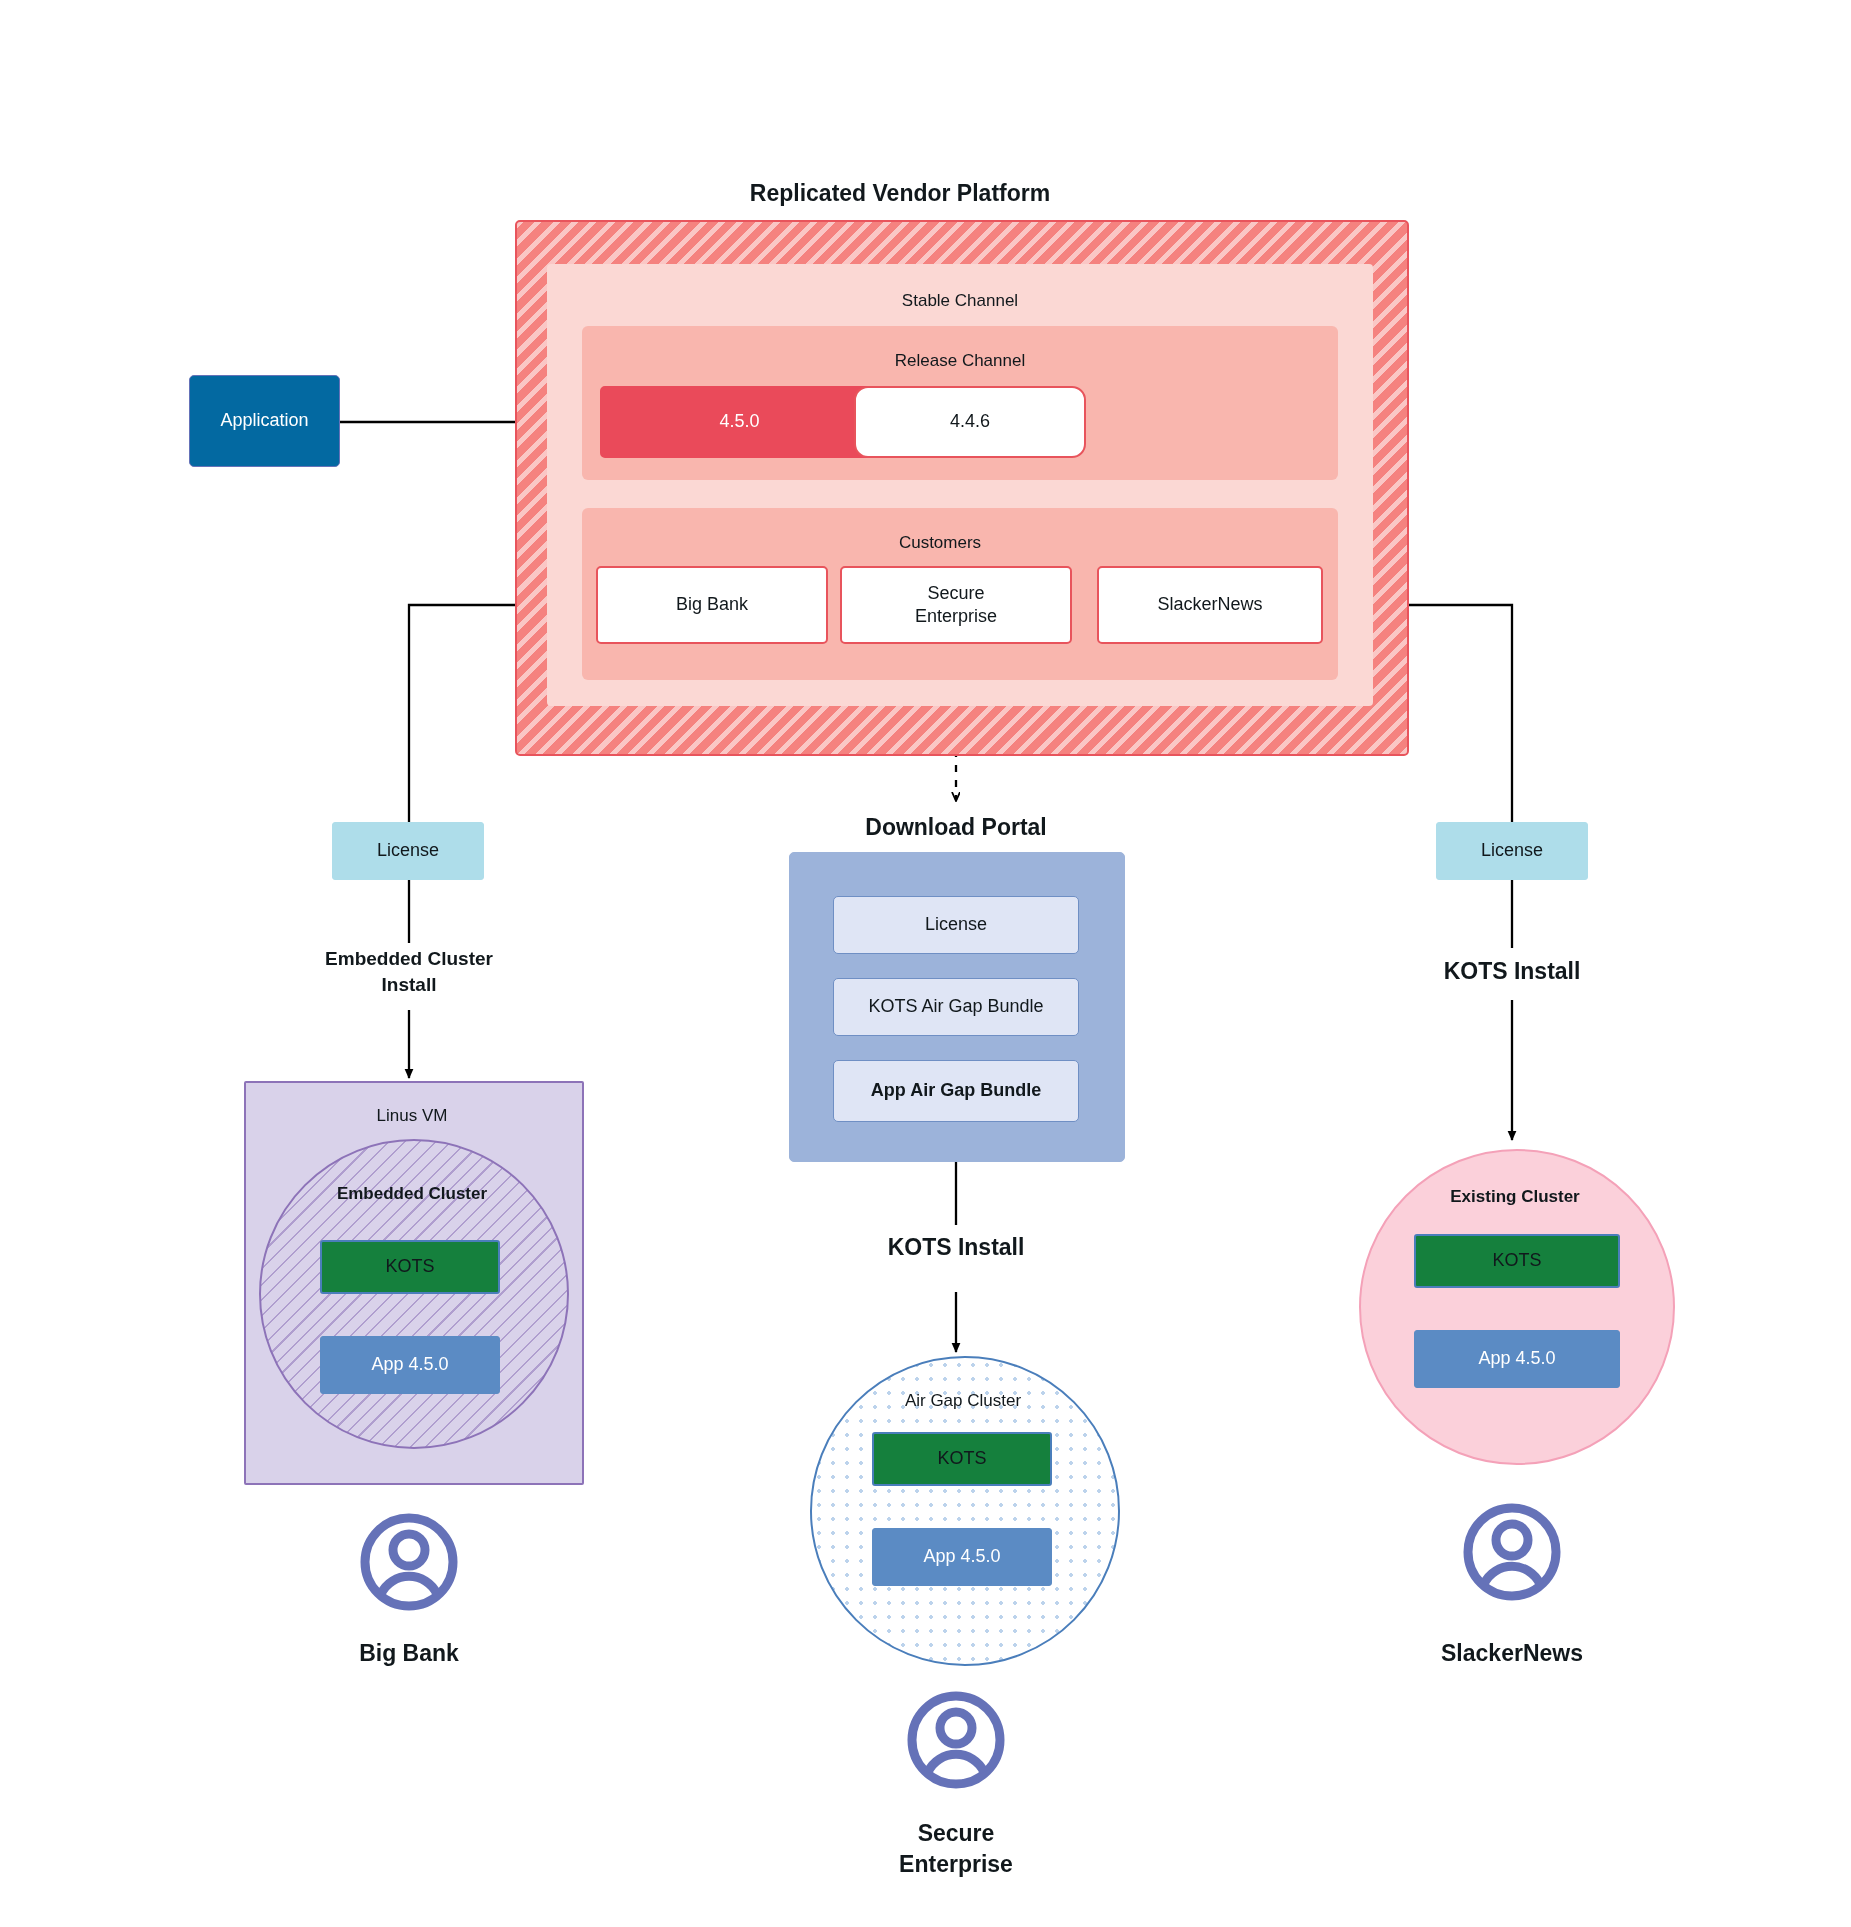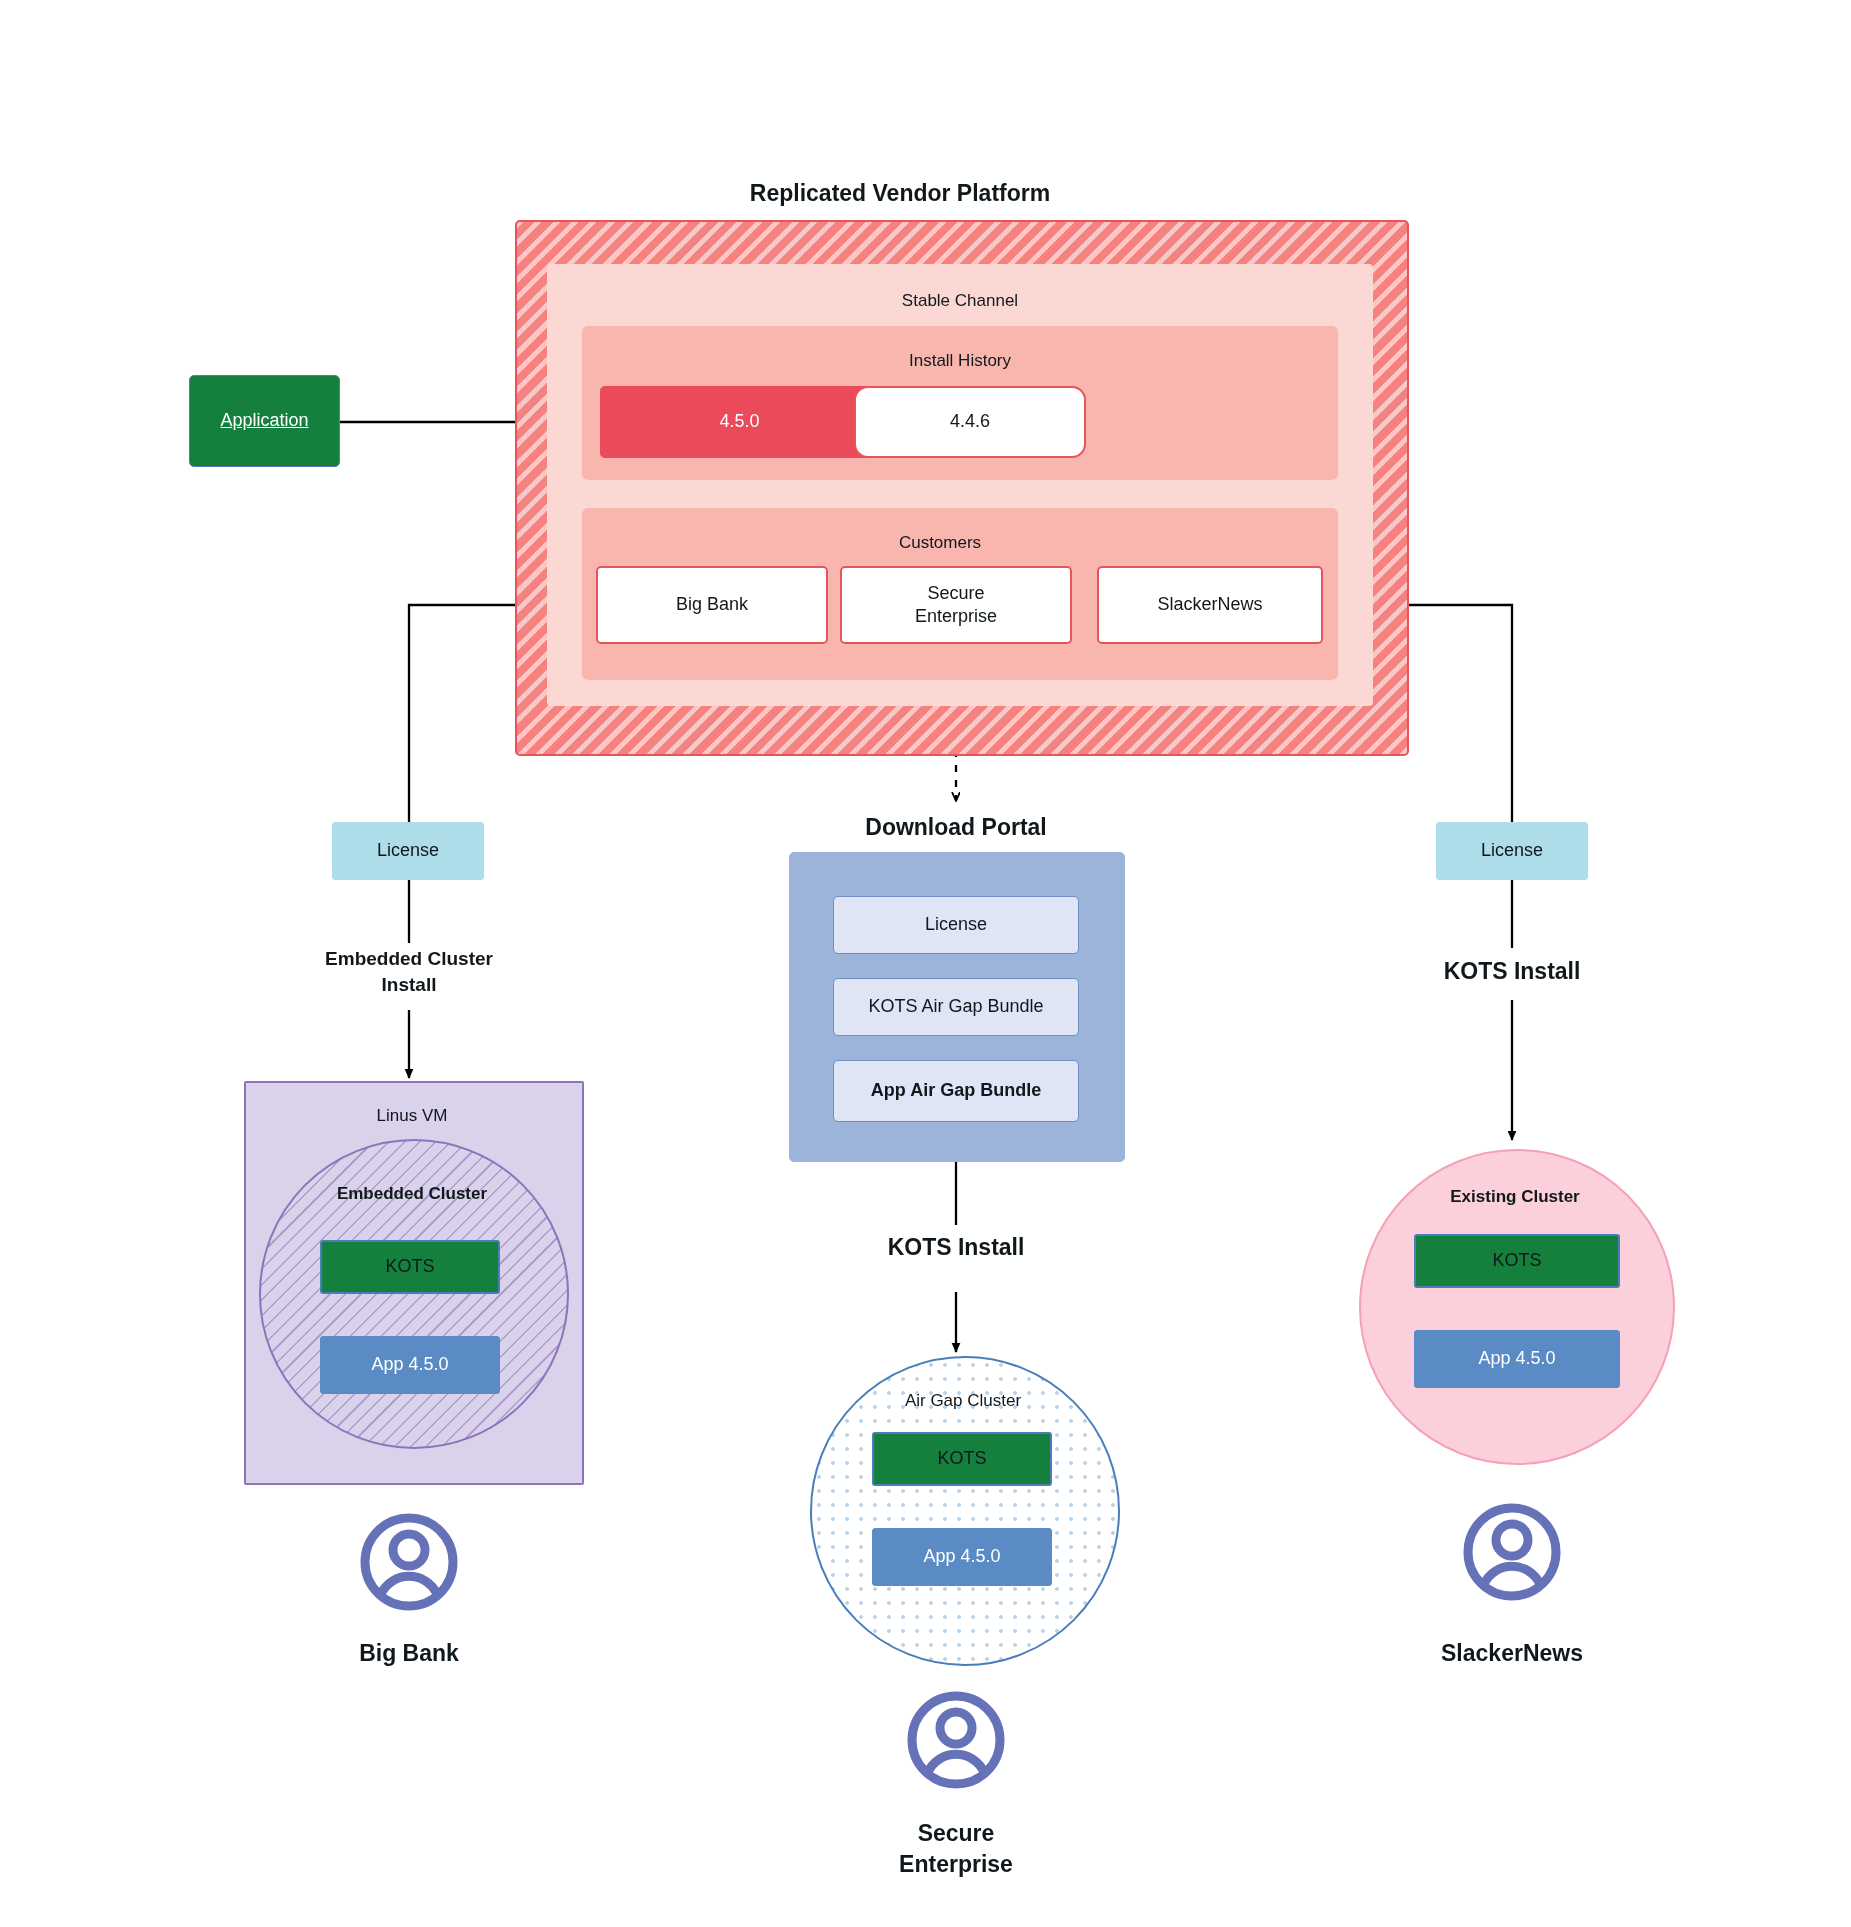--- a/index.html
+++ b/index.html
@@ -84,25 +84,24 @@
   }
   .cust-box {
     background: #ffffff;
     border: 2px solid #e8545c;
     border-radius: 5px;
     color: #11181c;
   }
 
   
   .app-box {
-    background: #15803d;
+    background: #0369a1;
     border: 1px solid #6572b8;
     border-radius: 5px;
     color: #ffffff;
-    text-decoration: underline;
   }
 
   
   .license-chip {
     background: #aeddea;
     border: 1px solid #aeddea;
     border-radius: 3px;
     color: #11181c;
   }
 
@@ -246,21 +245,21 @@
   </svg>
 
   <div class="abs title-lg" style="left:540px; top:178px; width:720px;">Replicated Vendor Platform</div>
 
   <div class="abs platform-outer" style="left:515px; top:220px; width:890px; height:532px;"></div>
 
   <div class="abs stable-channel" style="left:547px; top:264px; width:826px; height:442px;"></div>
   <div class="abs title-sm" style="left:547px; top:290px; width:826px;">Stable Channel</div>
 
   <div class="abs sub-panel" style="left:582px; top:326px; width:756px; height:154px;"></div>
-  <div class="abs title-sm" style="left:582px; top:350px; width:756px;">Install History</div>
+  <div class="abs title-sm" style="left:582px; top:350px; width:756px;">Release Channel</div>
 
   <div class="abs rel-current centered box-label" style="left:600px; top:386px; width:279px; height:72px;">4.5.0</div>
   <div class="abs rel-old centered box-label" style="left:854px; top:386px; width:232px; height:72px;">4.4.6</div>
 
   <div class="abs sub-panel" style="left:582px; top:508px; width:756px; height:172px;"></div>
   <div class="abs title-sm" style="left:582px; top:532px; width:692px;margin-left:12px;">Customers</div>
 
   <div class="abs cust-box centered box-label" style="left:596px; top:566px; width:232px; height:78px; white-space:pre-line;">Big Bank</div>
   <div class="abs cust-box centered box-label" style="left:840px; top:566px; width:232px; height:78px; white-space:pre-line;">Secure
 Enterprise</div>

